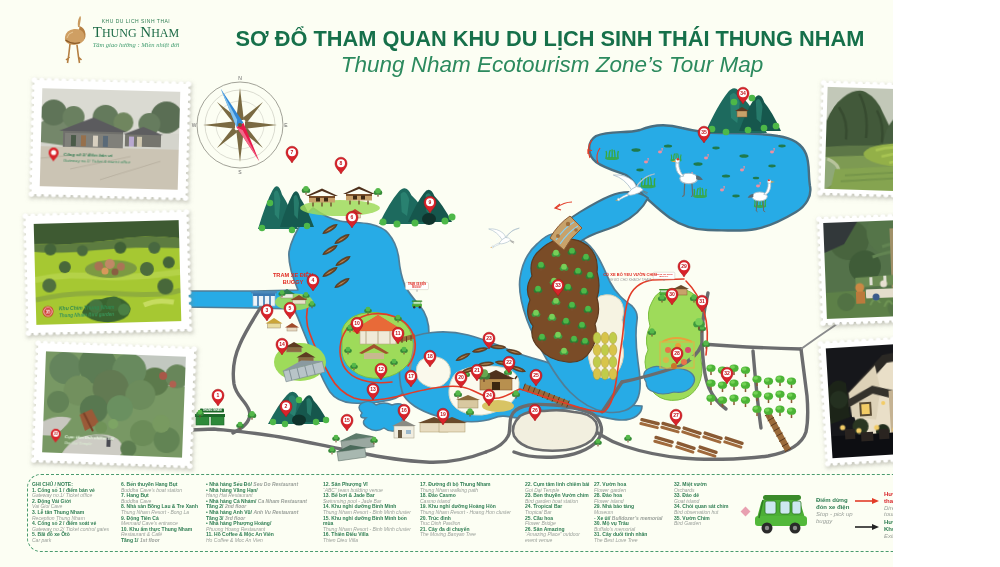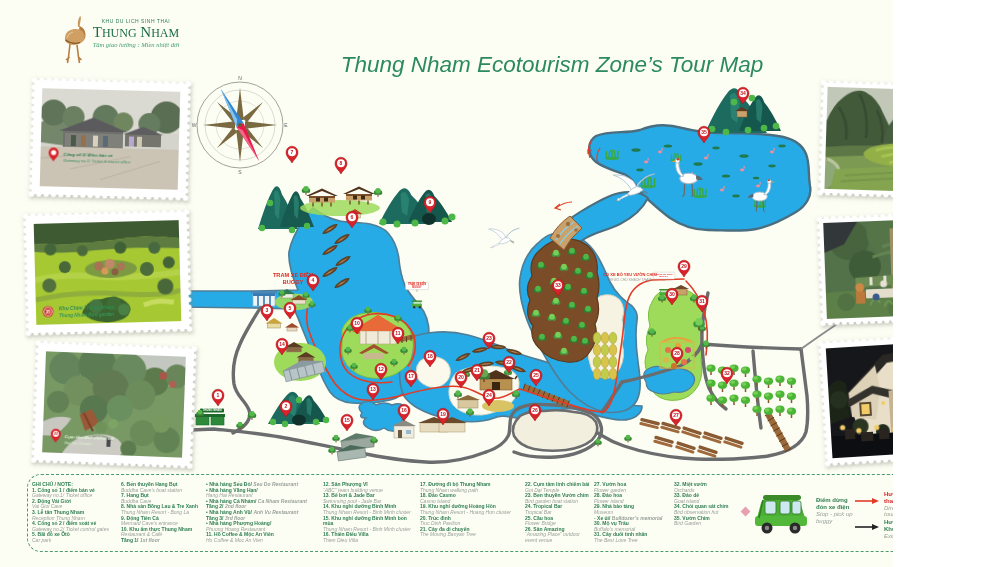--- a/index.html
+++ b/index.html
@@ -18,20 +18,21 @@
 <path d="M10,25 Q11,20 16,19" stroke="#e8c896" stroke-width="1" fill="none"></path>
 <path d="M13,31 L11.5,44 L10.5,50 M12.6,44 L9,47 M20,32 L21.5,44 L22.5,50 M21.4,44 L24.5,47" stroke="#b57f42" stroke-width="1.6" fill="none"></path>
 </svg>
 
 <div style="position:absolute;left:82px;top:18px;width:108px;text-align:center;">
 <div style="font-size:5px;letter-spacing:0.5px;color:#2e7d52;">KHU DU LICH SINH THAI</div>
 <div style="font-size:15px;color:#1d6b47;font-family:'Liberation Serif',serif;">T<span style="font-size:12px">HUNG</span> N<span style="font-size:12px">HAM</span></div>
 <div style="font-size:6.5px;color:#3f9b6e;font-style:italic;font-family:'Liberation Serif',serif;">Tâm giao hưởng : Miền nhiệt đới</div>
 </div>
 
+<div style="position:absolute;left:100px;top:26px;width:900px;text-align:center;font-size:21.8px;font-weight:bold;color:#16704a;white-space:nowrap;">SƠ ĐỔ THAM QUAN KHU DU LỊCH SINH THÁI THUNG NHAM</div>
 
 <div style="position:absolute;left:102px;top:52px;width:900px;text-align:center;font-size:22.5px;font-style:italic;color:#2c8a5e;white-space:nowrap;">Thung Nham Ecotourism Zone’s Tour Map</div>
 <svg style="position:absolute;left:0;top:0" width="1000" height="567" viewBox="0 0 1000 567">
 
 <g transform="translate(240,125)">
 <circle r="43" fill="none" stroke="#8a8a80" stroke-width="0.8"></circle>
 <circle r="35" fill="none" stroke="#b8b8ac" stroke-width="0.5"></circle>
 <circle r="24" fill="none" stroke="#c5c5ba" stroke-width="0.5"></circle>
 <g fill="#7a6a42">
 <path d="M0,-37 L3.8,-5 L-3.8,-5Z"></path>

